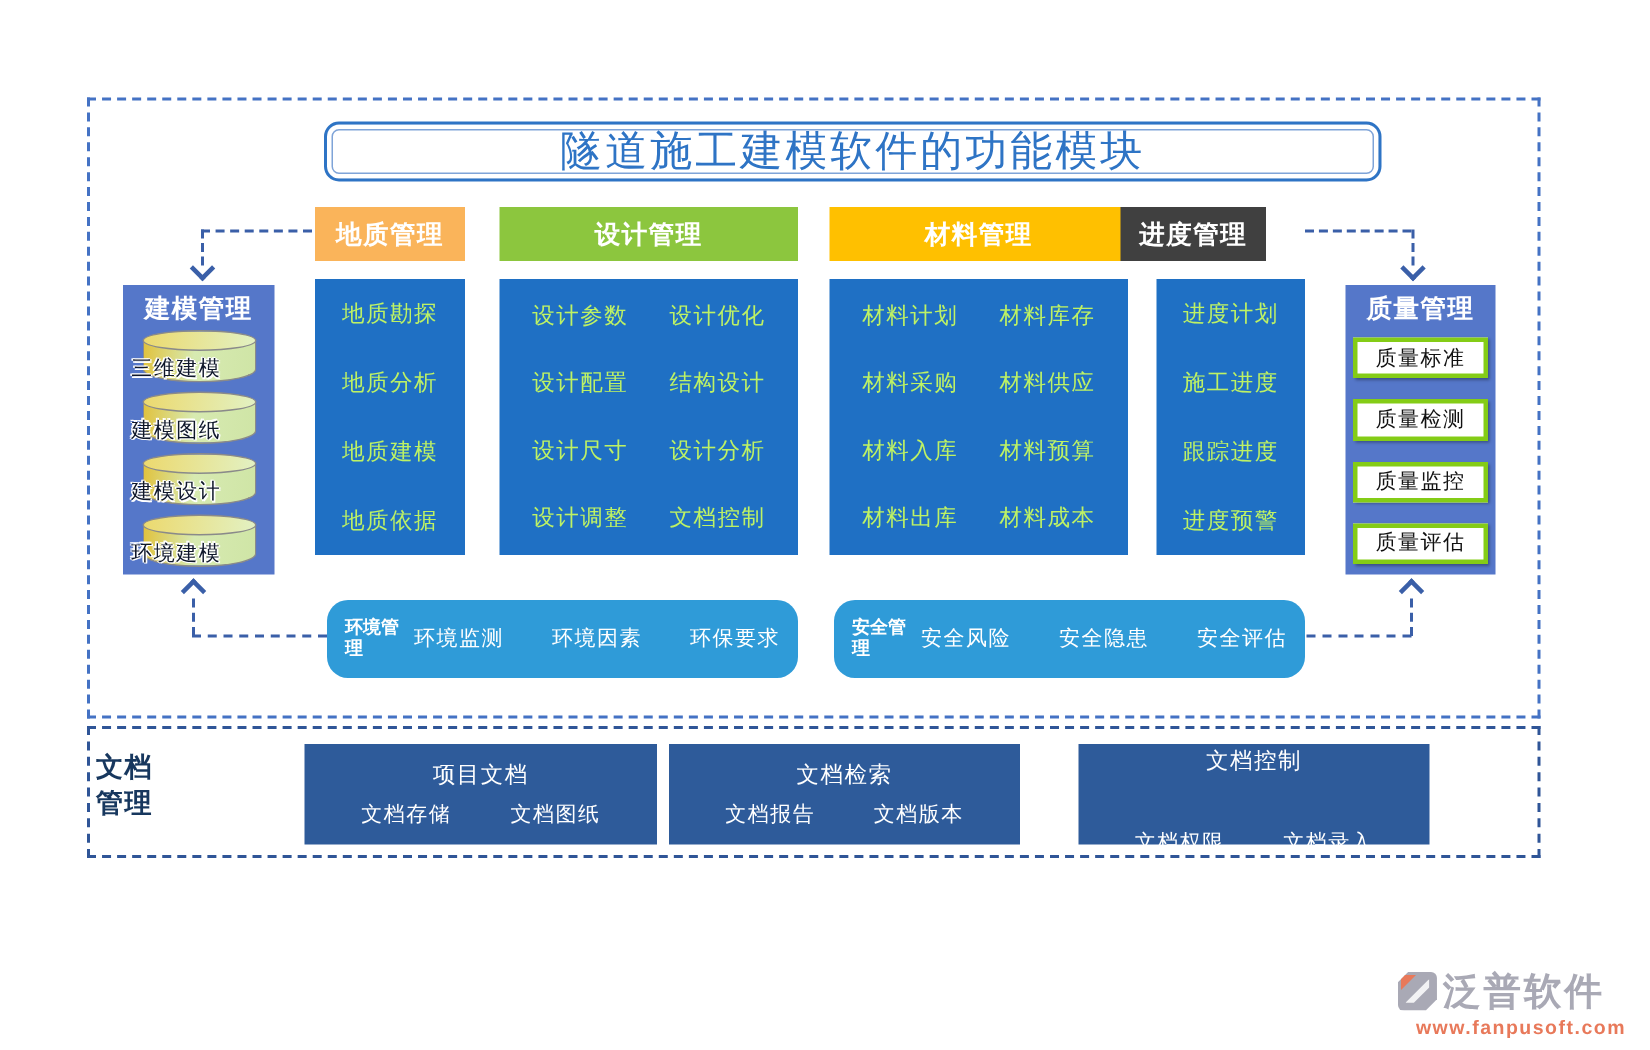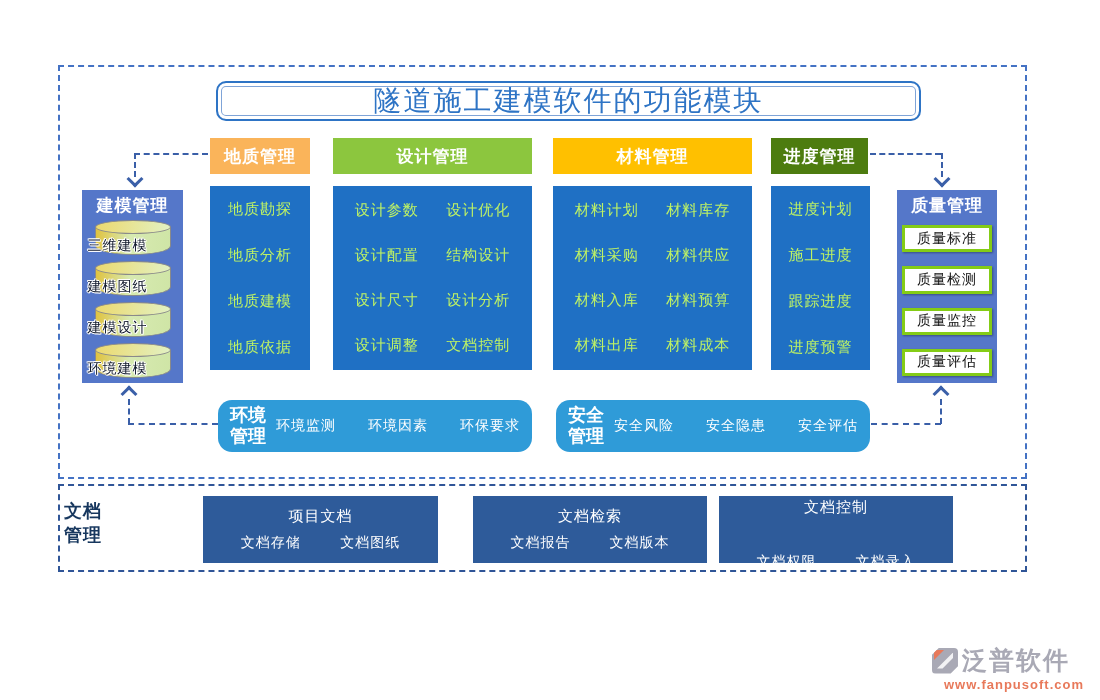--- a/index.html
+++ b/index.html
@@ -17,21 +17,21 @@
     border:2px solid #2E74C5;border-radius:10px;box-sizing:border-box;
     box-shadow:inset 0 0 0 3px #fff, inset 0 0 0 4px #7fa4d8;
     display:flex;align-items:center;justify-content:center;}
   .title-box span{font-size:28px;color:#2E74C5;letter-spacing:2px;}
   
   .hdr{position:absolute;height:36px;display:flex;align-items:center;justify-content:center;
     color:#fff;font-weight:bold;font-size:17px;letter-spacing:1px;}
   .hdr-geo{left:210px;top:138px;width:100px;background:#FAB45A;}
   .hdr-design{left:333px;top:138px;width:199px;background:#8CC63E;}
   .hdr-material{left:553px;top:138px;width:199px;background:#FFC000;}
-  .hdr-progress{left:771px;top:138px;width:97px;background:#4d7c0f;}
+  .hdr-progress{left:747px;top:138px;width:97px;background:#404040;}
   
   .col{position:absolute;top:186px;height:184px;background:#1F70C4;color:#bef264;
     box-sizing:border-box;}
   .col-1{display:flex;flex-direction:column;justify-content:space-around;align-items:center;}
   .col-2{display:grid;grid-template-columns:1fr 1fr;align-items:center;justify-items:center;padding:2px 8px;}
   .col-geo{left:210px;width:100px;}
   .col-design{left:333px;width:199px;}
   .col-material{left:553px;width:199px;}
   .col-progress{left:771px;width:99px;}
   .col-item{font-size:15px;letter-spacing:1px;white-space:nowrap;}
@@ -56,30 +56,30 @@
     text-shadow:-1px 0 #fff,1px 0 #fff,0 -1px #fff,0 1px #fff,1px 1px #fff,-1px -1px #fff;}
   
   .q-item{width:84px;height:26px;background:#fff;border:3px solid #84cc16;
     box-shadow:1px 1px 2px rgba(0,0,0,.35);display:flex;align-items:center;justify-content:center;
     font-size:14px;color:#111;margin:7px 0;letter-spacing:1px;}
   
   .pill{position:absolute;top:400px;width:314px;height:52px;background:#2F9BD8;border-radius:14px;
     display:flex;align-items:center;color:#fff;box-sizing:border-box;padding:0 12px;}
   .pill-env{left:218px;}
   .pill-safety{left:556px;}
-  .pill-title{font-weight:bold;font-size:18px;width:38px;line-height:1.15;margin-right:8px;flex:0 0 auto;}
+  .pill-title{font-weight:bold;font-size:12px;width:38px;line-height:1.15;margin-right:8px;flex:0 0 auto;}
   .pill-items{display:flex;flex:1;justify-content:space-between;}
   .pill-item{font-size:14px;letter-spacing:1px;white-space:nowrap;}
   
   .doc-label{position:absolute;left:64px;top:499px;width:44px;color:#17375E;
     font-weight:bold;font-size:18px;line-height:1.35;letter-spacing:1px;}
   .doc-group{position:absolute;top:496px;height:67px;background:#2E5B9A;color:#fff;
     display:flex;flex-direction:column;justify-content:space-evenly;box-sizing:border-box;padding:2px 0;margin-left:46px;}
   .doc-g1{left:157px;width:235px;}
-  .doc-g2{left:427px;width:234px;}
+  .doc-g2{left:400px;width:234px;}
   .doc-g3{left:673px;width:234px;gap:36px;}
   .doc-group-title{text-align:center;font-size:15px;letter-spacing:1px;}
   .doc-group-items{display:flex;justify-content:space-around;padding:0 18px;}
   .doc-group-items span{font-size:14px;letter-spacing:1px;}
   
   .dash-h{position:absolute;border-top:2px dashed #3A5FA8;height:0;}
   .dash-v{position:absolute;border-left:2px dashed #3A5FA8;width:0;}
   .chev{position:absolute;width:9px;height:9px;}
   .chev-down{border-right:3px solid #3A5FA8;border-bottom:3px solid #3A5FA8;transform:rotate(45deg);}
   .chev-up{border-left:3px solid #3A5FA8;border-top:3px solid #3A5FA8;transform:rotate(45deg);}

